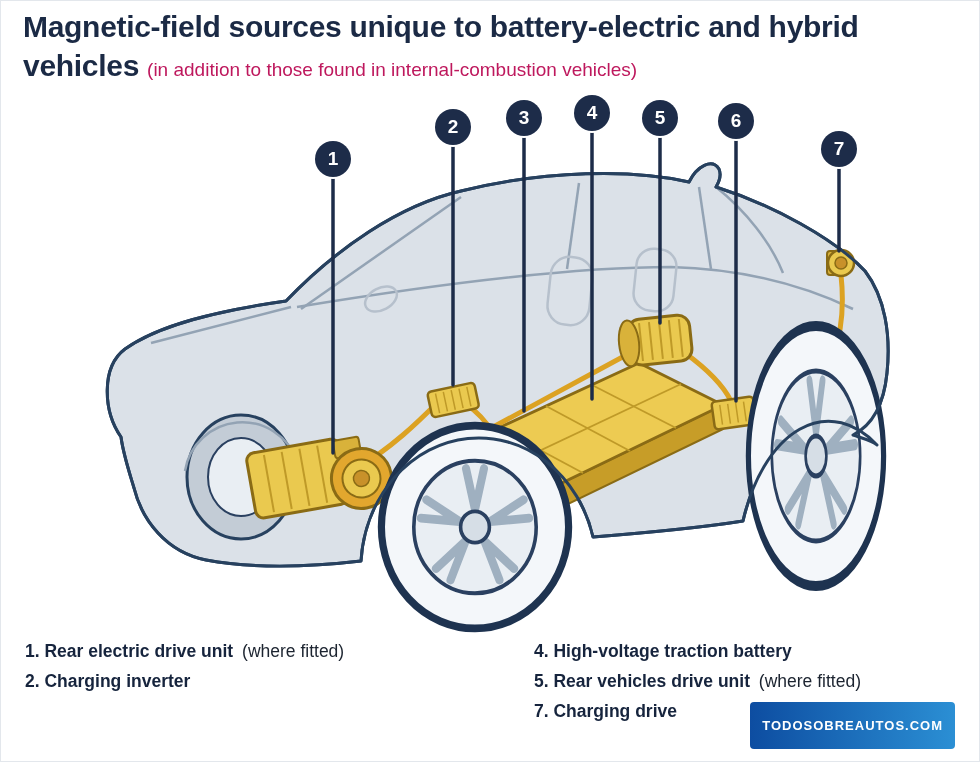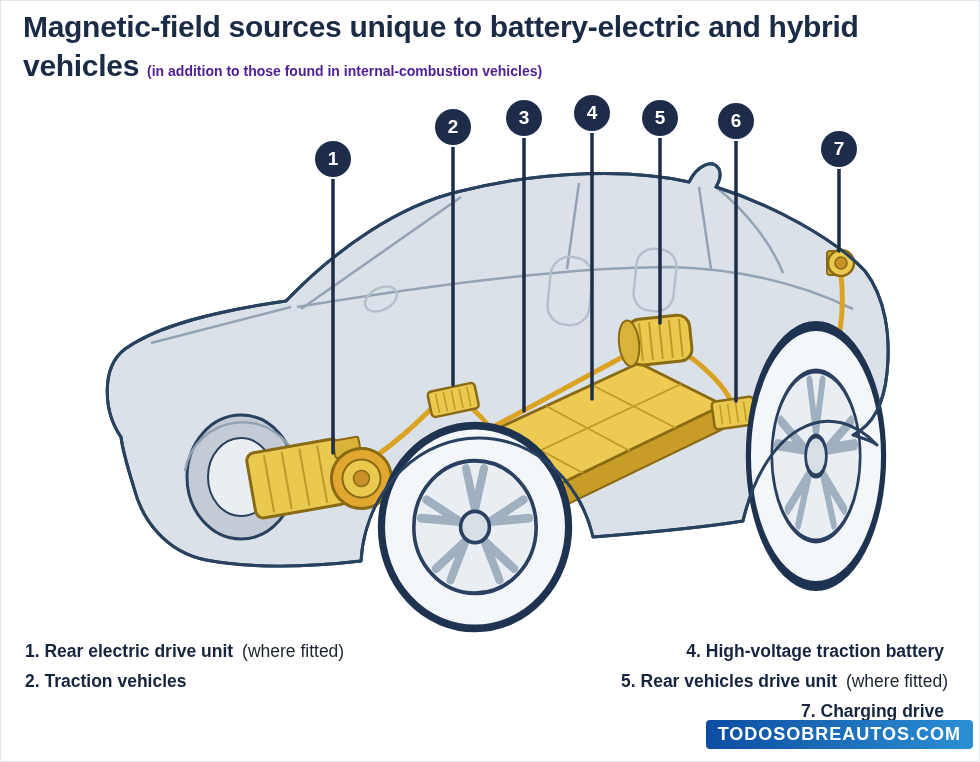--- a/index.html
+++ b/index.html
@@ -6,43 +6,43 @@
   .page{
     position:relative;width:980px;height:762px;background:#ffffff;
     font-family:"Liberation Sans", sans-serif;overflow:hidden;
     border:1px solid #e3e7ec;box-sizing:border-box;
   }
   .title-block{
     position:absolute;left:22px;top:6px;width:938px;
     font-size:30px;font-weight:700;color:#1b2a45;line-height:1.3;letter-spacing:-0.3px;
   }
   .subtitle{
-    font-size:14px;font-weight:700;color:#4c1d95;letter-spacing:0;
+    font-size:19px;font-weight:400;color:#be185d;letter-spacing:0;
   }
   .illustration{position:absolute;left:0;top:0;pointer-events:none;}
   .marker{
     position:absolute;width:36px;height:36px;border-radius:50%;
     background:#1d2c49;color:#ffffff;font-size:19px;font-weight:700;
     display:flex;align-items:center;justify-content:center;
     box-shadow:0 0 0 2px #ffffff;
   }
   .m1{left:314px;top:140px}.m2{left:434px;top:108px}.m3{left:505px;top:99px}
   .m4{left:573px;top:94px}.m5{left:641px;top:99px}.m6{left:717px;top:102px}
   .m7{left:820px;top:130px}
   .legend{position:absolute;left:0;top:640px;width:980px;}
   .legend-col{position:absolute;top:0;}
   .legend-col.left{left:24px;width:470px;}
-  .legend-col.right{left:507px;width:440px;text-align:right;}
+  .legend-col.right{left:533px;width:440px;}
   .legend-row{height:30px;font-size:17.5px;color:#16243d;white-space:nowrap;}
   .lnum,.llabel{font-weight:700;color:#16243d;}
   .lnote{font-weight:400;color:#1c2430;margin-left:4px;}
   .watermark{
-    position:absolute;right:6px;bottom:12px;padding:4px 12px;border-radius:4px;
+    position:absolute;right:24px;bottom:12px;padding:16px 12px;border-radius:4px;
     background:linear-gradient(90deg,#0d4da1,#2b8fd4);
-    color:#ffffff;font-size:18px;font-weight:700;letter-spacing:1px;
+    color:#ffffff;font-size:13px;font-weight:700;letter-spacing:1px;
   }
 </style>
 </head>
 <body>
 
 <div class="page">
 
   <div class="title-block">
     <span>Magnetic-field sources unique to battery-electric and hybrid vehicles </span><span class="subtitle">(in addition to those found in internal-combustion vehicles)</span>
   </div>
@@ -194,21 +194,21 @@
 
   <div class="legend">
     <div class="legend-col left">
       <div class="legend-row">
         <span class="lnum">1.</span>
         <span class="llabel">Rear electric drive unit</span>
         <span class="lnote">(where fitted)</span>
       </div>
       <div class="legend-row">
         <span class="lnum">2.</span>
-        <span class="llabel">Traction vehicles</span>
+        <span class="llabel">Charging inverter</span>
         <span class="lnote"></span>
       </div>
     </div>
     <div class="legend-col right">
       <div class="legend-row">
         <span class="lnum">4.</span>
         <span class="llabel">High-voltage traction battery</span>
         <span class="lnote"></span>
       </div>
       <div class="legend-row">

